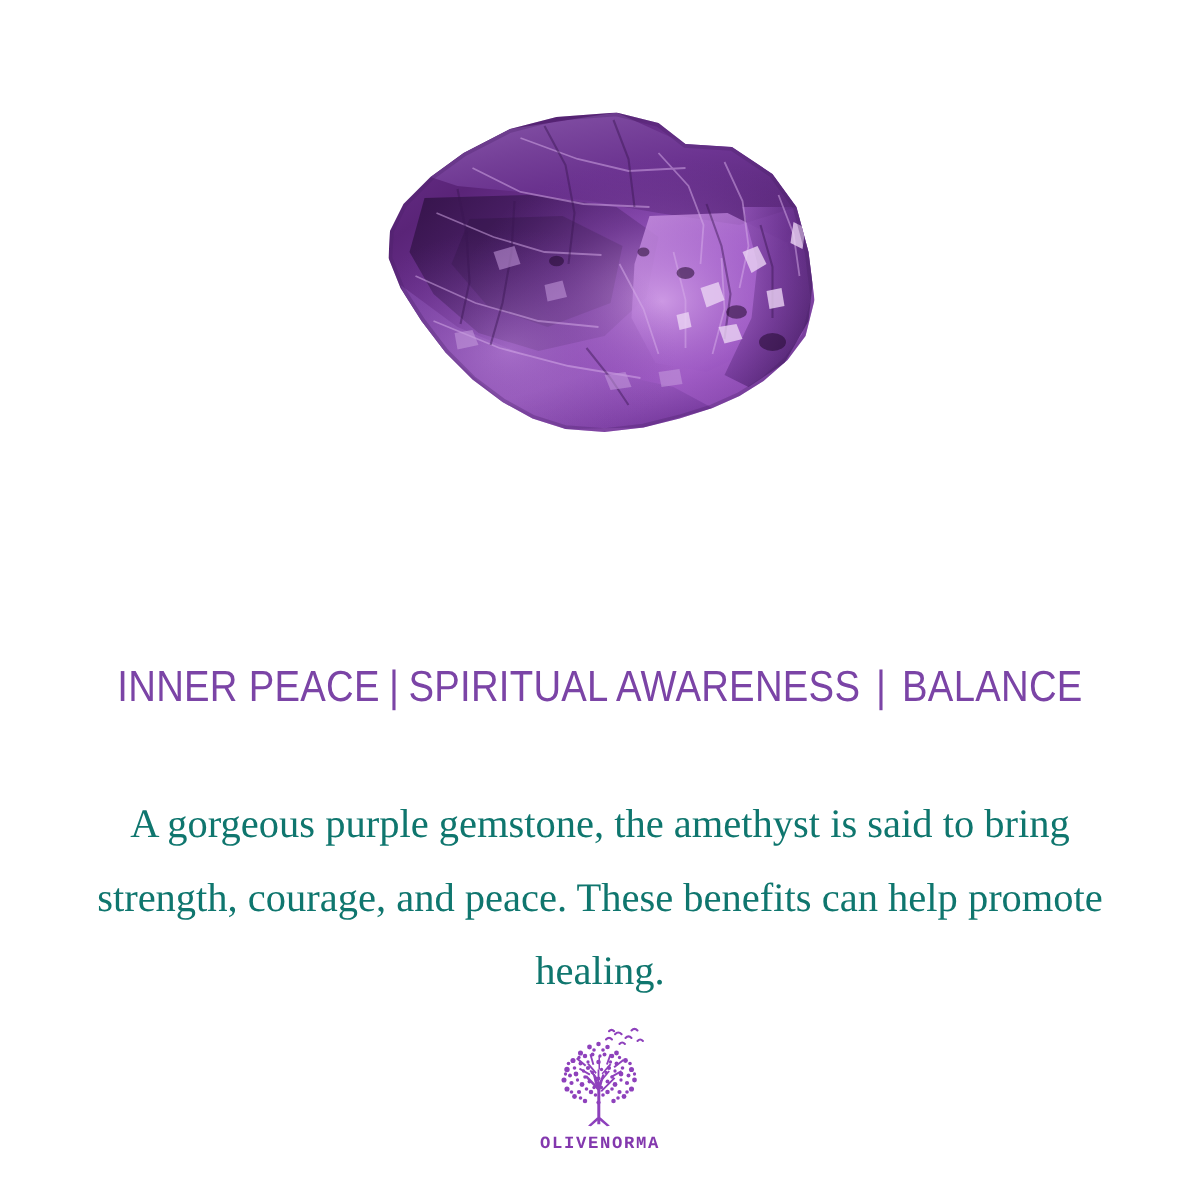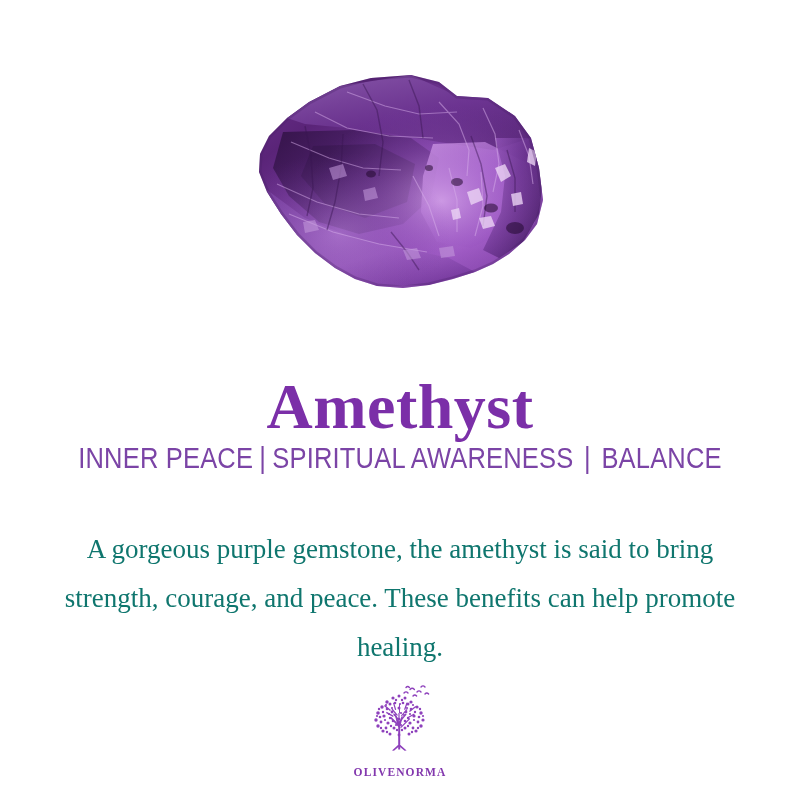--- a/index.html
+++ b/index.html
@@ -105,22 +105,22 @@
     width: 140px;
     text-align: center;
   }
   .brand-mark {
     display: block;
     margin: 0 auto;
     width: 86px;
     height: 70px;
   }
   .brand-name {
-    margin-top: 13px;
-    font-family: Liberation Serif, serif;
+    margin-top: 3px;
+    font-family: Liberation Mono, monospace;
     font-size: 11.5px;
     font-weight: 700;
     letter-spacing: 1.1px;
     color: #8338AE;
   }
 </style>
 </head>
 <body>
 
 <div class="card">
@@ -258,21 +258,20 @@
         </g>
 
         <path d="M97,14 L128,6 L168,3 L196,10 L214,24 L245,26 L272,44 L288,66 L296,96
                  L300,128 L294,152 L282,168 L266,182 L250,192 L232,200 L210,207 L186,213
                  L160,216 L134,214 L112,207 L92,196 L72,181 L54,163 L38,142 L24,120
                  L16,100 L17,82 L26,64 L44,46 L66,30 Z" fill="none" stroke="#4A2066" stroke-width="5" opacity="0.3"></path>
       </g>
     </svg>
   </div>
 
-  <h1 class="title">Amethyst</h1>
 
   <div class="keywords">
     <span>INNER PEACE</span><span class="sep">|</span><span>SPIRITUAL AWARENESS</span><span class="sep wide">|</span><span>BALANCE</span>
   </div>
 
   <p class="description">A gorgeous purple gemstone, the amethyst is said to bring strength, courage, and peace. These benefits can help promote healing.</p>
 
   <div class="brand">
     <svg class="brand-mark" viewBox="0 0 86 70" aria-hidden="true">
       <g fill="#8E41BC">

